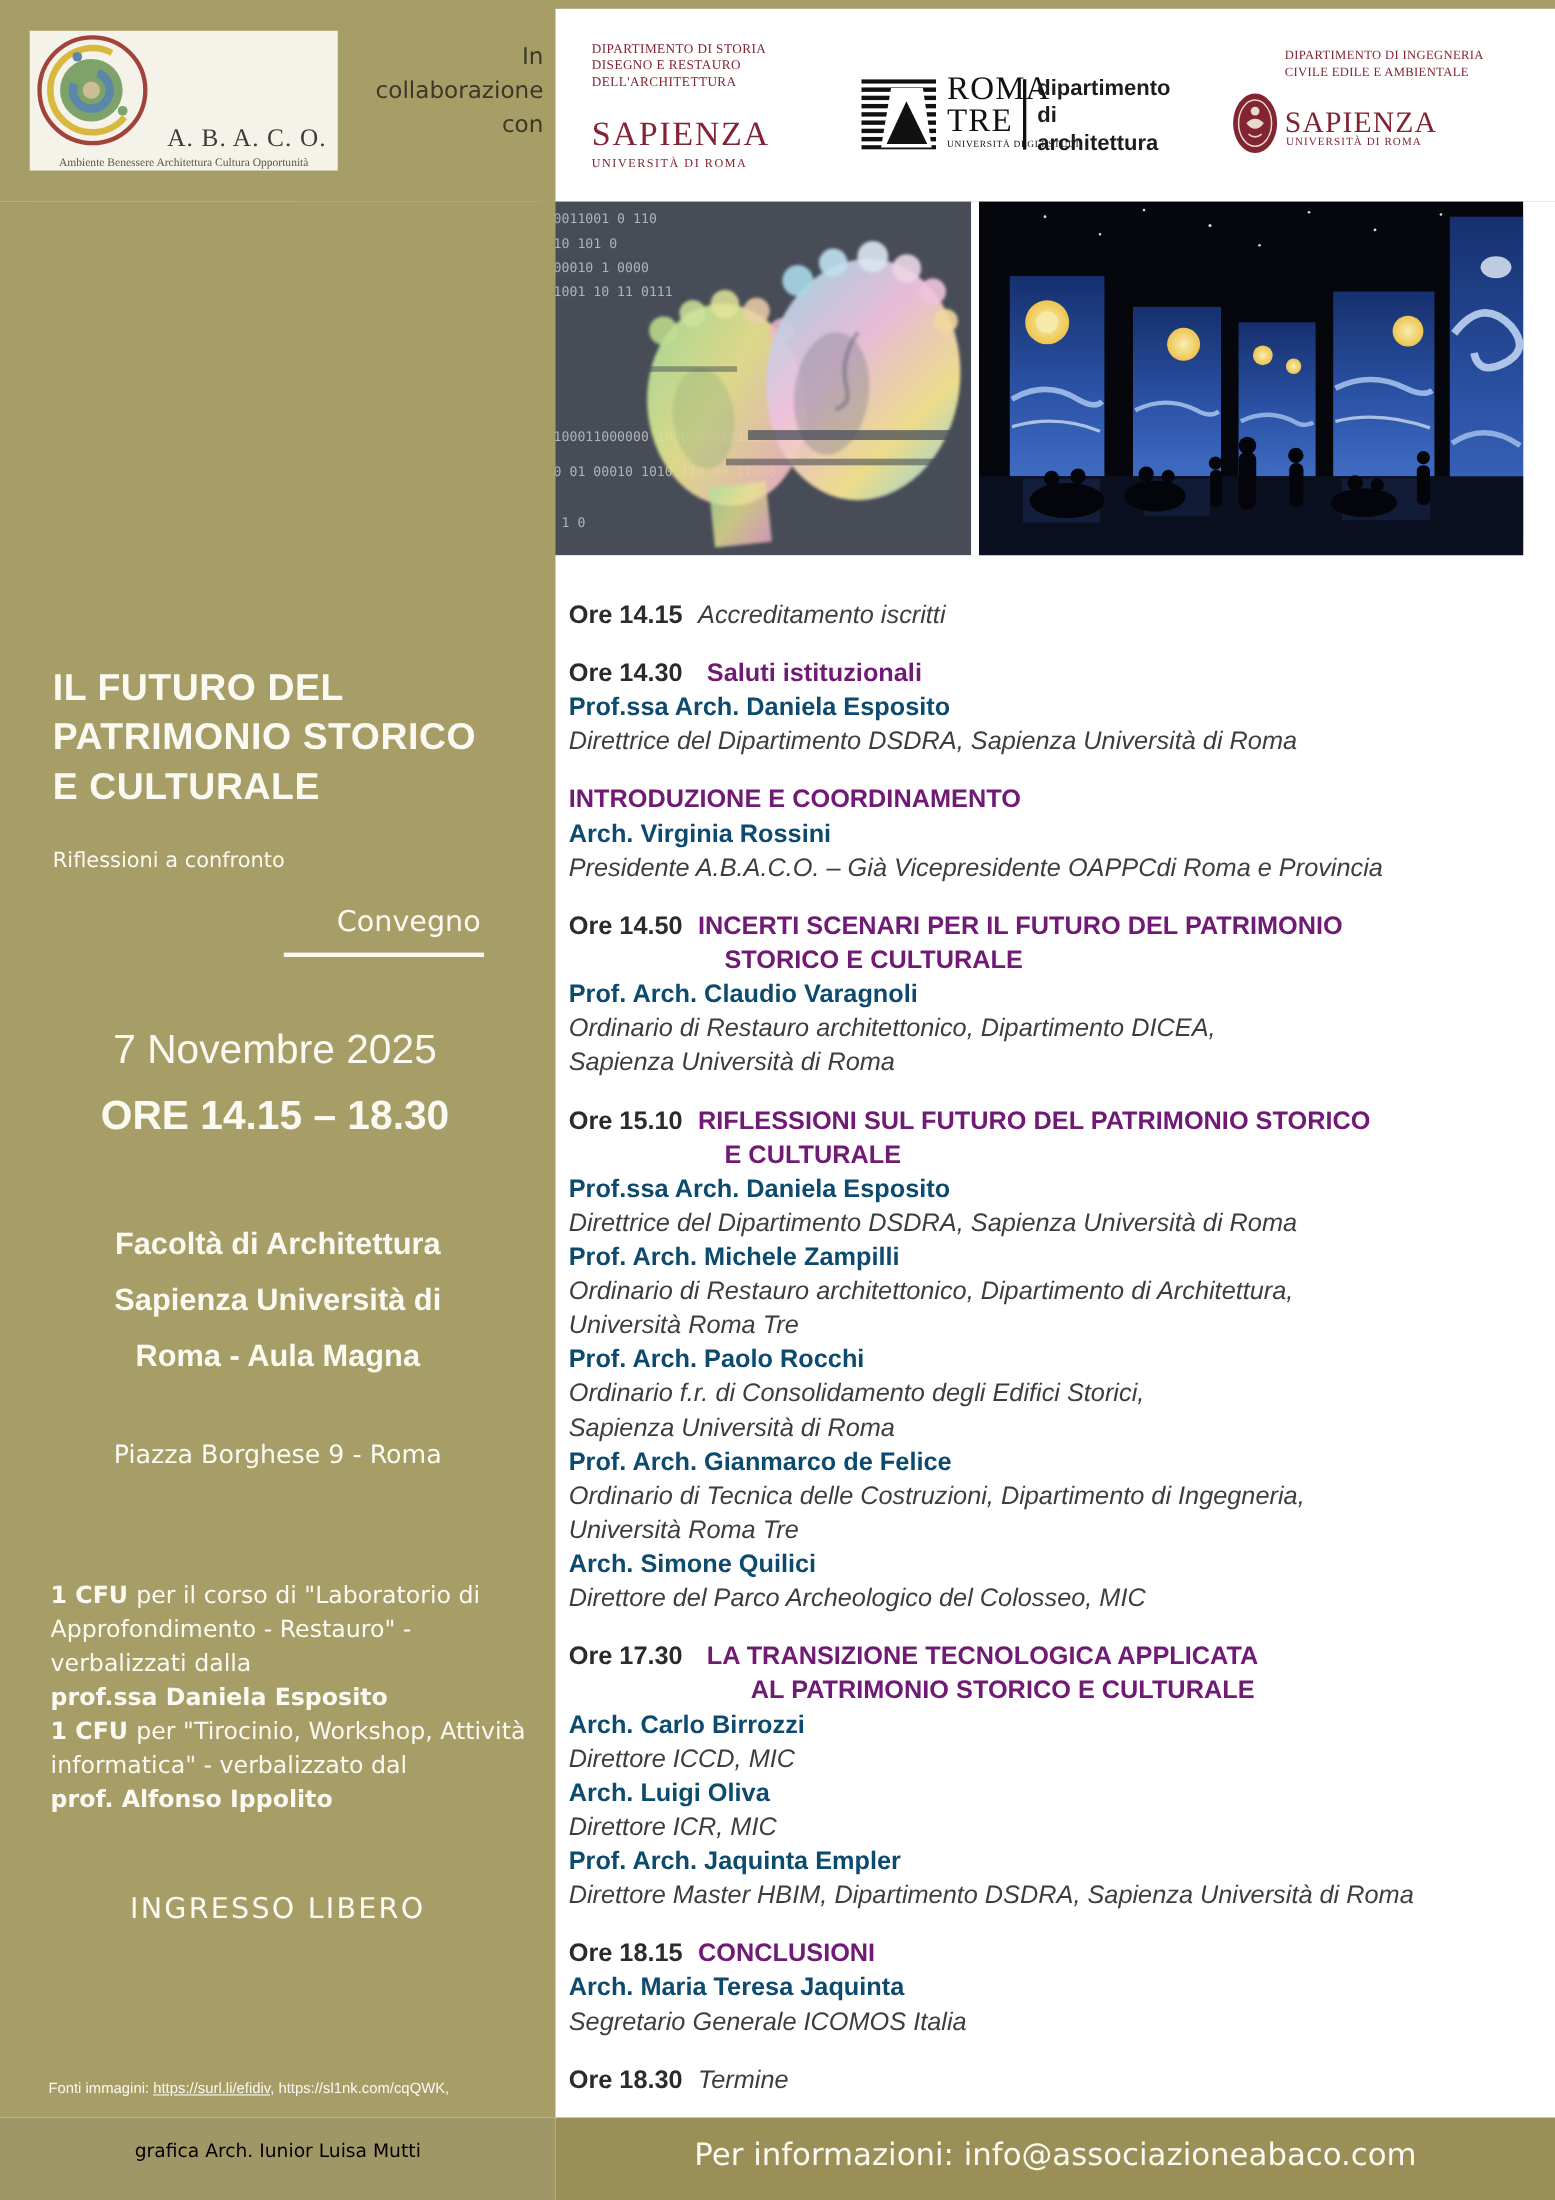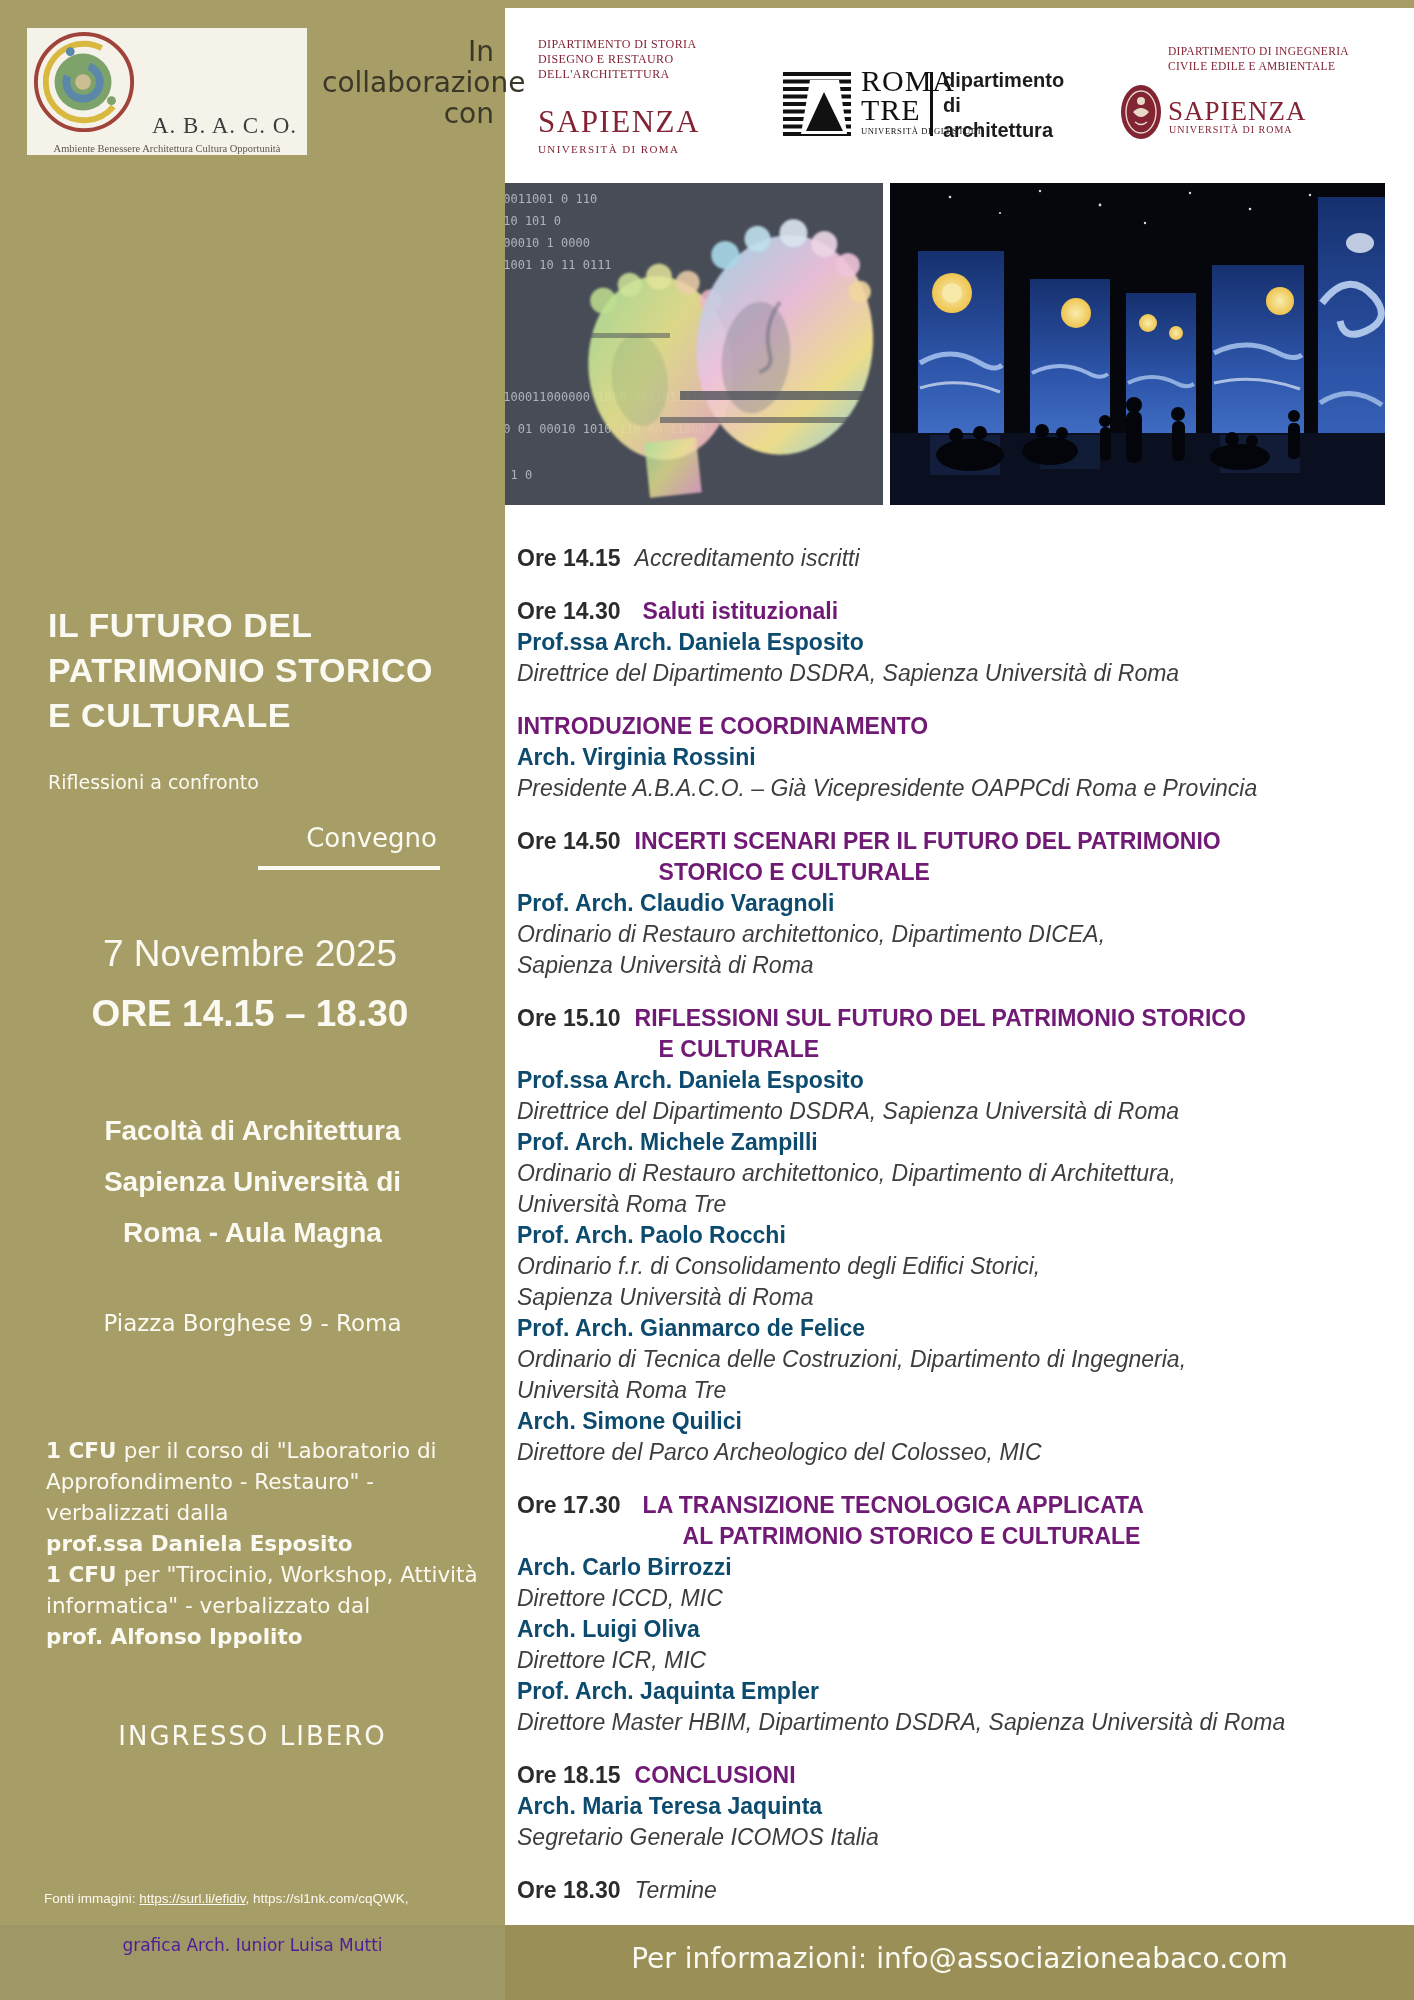--- a/index.html
+++ b/index.html
@@ -8,21 +8,21 @@
 
   
   .top-band{position:absolute;left:0;top:0;width:1414px;height:183px;background:#a79d66;}
   .logo-panel{position:absolute;left:505px;top:8px;width:909px;height:175px;background:#ffffff;}
 
   .abaco-box{position:absolute;left:27px;top:28px;width:280px;height:127px;background:#f5f2e9;}
   .abaco-mark{position:absolute;left:4px;top:2px;}
   .abaco-name{position:absolute;right:10px;bottom:16px;font-family:"Liberation Serif",serif;font-size:23px;color:#3c3c3c;letter-spacing:1px;}
   .abaco-tagline{position:absolute;left:0;bottom:1px;width:100%;text-align:center;font-family:"Liberation Serif",serif;font-size:10.5px;color:#5a5648;}
 
-  .collab{position:absolute;left:322px;top:36px;width:172px;text-align:right;font-family:"DejaVu Sans",sans-serif;font-size:28px;line-height:31px;color:#3b3828;}
+  .collab{position:absolute;left:322px;top:36px;width:172px;text-align:right;font-family:"DejaVu Sans",sans-serif;font-size:21px;line-height:31px;color:#3b3828;}
 
   .dsdra{position:absolute;left:538px;top:37px;color:#822433;}
   .dsdra .dept{font-family:"Liberation Serif",serif;font-size:12px;line-height:15px;letter-spacing:.4px;}
   .dsdra .org{font-family:"Liberation Serif",serif;font-size:31px;letter-spacing:1.5px;margin-top:22px;}
   .dsdra .orgsub{font-family:"Liberation Serif",serif;font-size:11px;letter-spacing:1.4px;margin-top:3px;}
 
   .romatre{position:absolute;left:783px;top:70px;}
   .rt-icon{position:absolute;left:0;top:2px;}
   .rt-words{position:absolute;left:78px;top:-4px;color:#111;}
   .rt-org{font-family:"Liberation Serif",serif;font-size:30px;line-height:29px;letter-spacing:1px;}
@@ -66,21 +66,21 @@
   .phead{display:flex;align-items:flex-start;}
   .ptime{font-weight:bold;color:#2b2b2b;white-space:nowrap;margin-right:14px;}
   .pnote{font-style:italic;color:#3d3d3d;}
   .ptitle{font-weight:bold;color:#701a75;}
   .pname{font-weight:bold;color:#0c4a6e;}
   .prole{font-style:italic;color:#3d3d3d;}
 
   
   .footer{position:absolute;left:0;top:1925px;width:1414px;height:75px;}
   .footer-left{position:absolute;left:0;top:0;width:505px;height:75px;background:#a09767;}
-  .footer-left div{position:absolute;left:0;top:10px;width:100%;text-align:center;font-family:"DejaVu Sans",sans-serif;font-size:17px;color:#4c1d95;}
+  .footer-left div{position:absolute;left:0;top:21px;width:100%;text-align:center;font-family:"DejaVu Sans",sans-serif;font-size:17px;color:#000000;}
   .footer-right{position:absolute;left:505px;top:0;width:909px;height:75px;background:#9a9057;}
   .footer-right div{position:absolute;left:0;top:0;width:100%;height:75px;line-height:68px;text-align:center;font-family:"DejaVu Sans",sans-serif;font-size:28px;color:#fbfaf2;}
   .bin{font-family:"DejaVu Sans Mono",monospace;}
 </style>
 </head>
 <body>
 
 <div class="page">
 
   <div class="top-band"></div>

